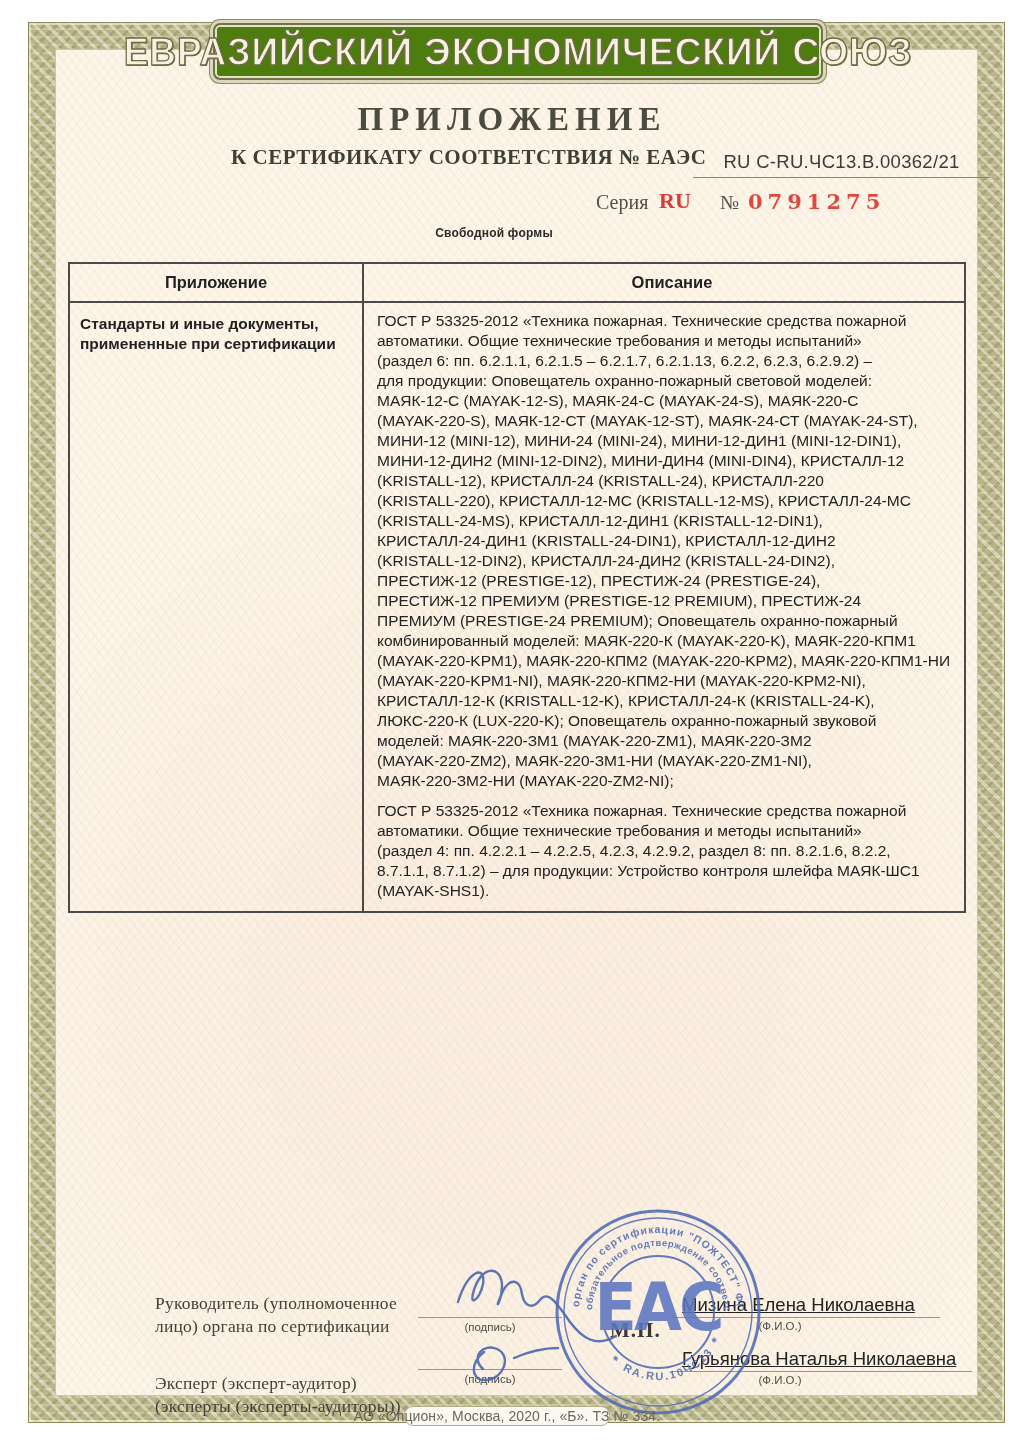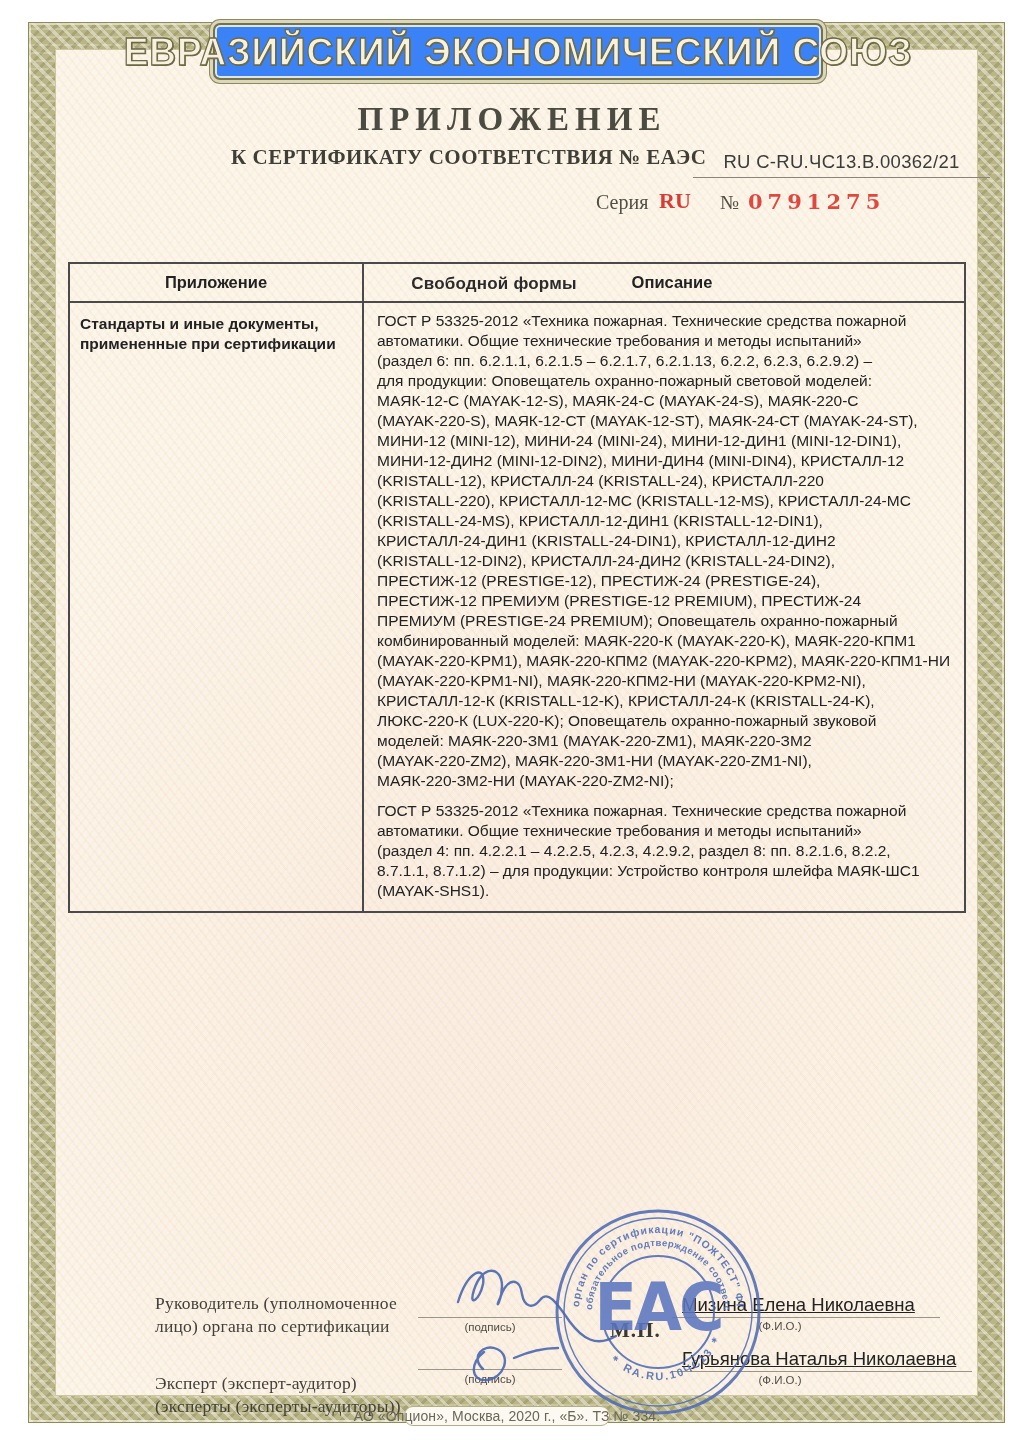--- a/index.html
+++ b/index.html
@@ -23,21 +23,21 @@
     position:absolute;left:55px;top:49px;right:46px;bottom:51px;
     background-color:#fcf6ea;
     background-image:
       repeating-linear-gradient(52deg, rgba(233,172,176,.10) 0 2px, rgba(0,0,0,0) 2px 7px),
       repeating-linear-gradient(-52deg, rgba(238,222,148,.13) 0 2px, rgba(0,0,0,0) 2px 7px),
       radial-gradient(circle at 50% 70%, rgba(244,215,205,.25) 0 18%, rgba(0,0,0,0) 60%);
     border:1px solid #cfc89e;
   }
   .banner{
     position:absolute;left:213px;top:23px;width:606px;height:53px;
-    background:#3b82f6;
+    background:#4d7c0f;
     border:2px solid #75714a;border-radius:7px;
     box-shadow: inset 0 0 0 2px rgba(250,248,230,.85), 0 0 0 3px rgba(250,248,230,.7), 0 0 0 4px #8f8a5c;
     display:flex;align-items:center;justify-content:center;
   }
   .banner-text{
     font-family:"Liberation Sans",sans-serif;font-weight:700;font-size:37px;
     letter-spacing:1px;color:#f6f2df;-webkit-text-stroke:1.2px #6d6945;
     text-shadow:1px 1px 0 #6d6945;transform:scaleY(1.06);white-space:nowrap;
   }
   .doc-title{
@@ -54,21 +54,21 @@
     position:absolute;left:693px;top:151px;width:297px;text-align:center;
     font-size:18.5px;color:#3b3b3b;letter-spacing:.3px;
     border-bottom:1.5px solid #8a8578;padding-bottom:4px;white-space:nowrap;
   }
   .series-label{position:absolute;left:596px;top:191px;font-family:"Liberation Serif",serif;font-size:20px;color:#514f46;}
   .series-value{position:absolute;left:659px;top:188px;font-family:"Liberation Serif",serif;font-weight:700;font-size:22px;color:#d93b34;}
   .number-sign{position:absolute;left:720px;top:191px;font-family:"Liberation Serif",serif;font-size:20px;color:#514f46;}
   .blank-number{position:absolute;left:748px;top:189px;font-family:"DejaVu Serif",serif;font-weight:700;font-size:21px;letter-spacing:5px;color:#e0483f;}
   .form-type{
     position:absolute;left:0;top:226px;width:988px;text-align:center;
-    font-weight:700;font-size:17px;color:#2b2b2b;letter-spacing:.2px;margin-top:48px;
+    font-weight:700;font-size:12px;color:#2b2b2b;letter-spacing:.2px;
   }
   
   .cert-table{
     position:absolute;left:68px;top:262px;width:898px;height:651px;
     border:2px solid #4a4a4a;box-sizing:border-box;
     display:flex;flex-direction:column;
   }
   .t-head{display:flex;border-bottom:2px solid #4a4a4a;height:54px;}
   .t-body{display:flex;flex:1;}
   .col-a{width:294px;box-sizing:border-box;border-right:2px solid #4a4a4a;}

